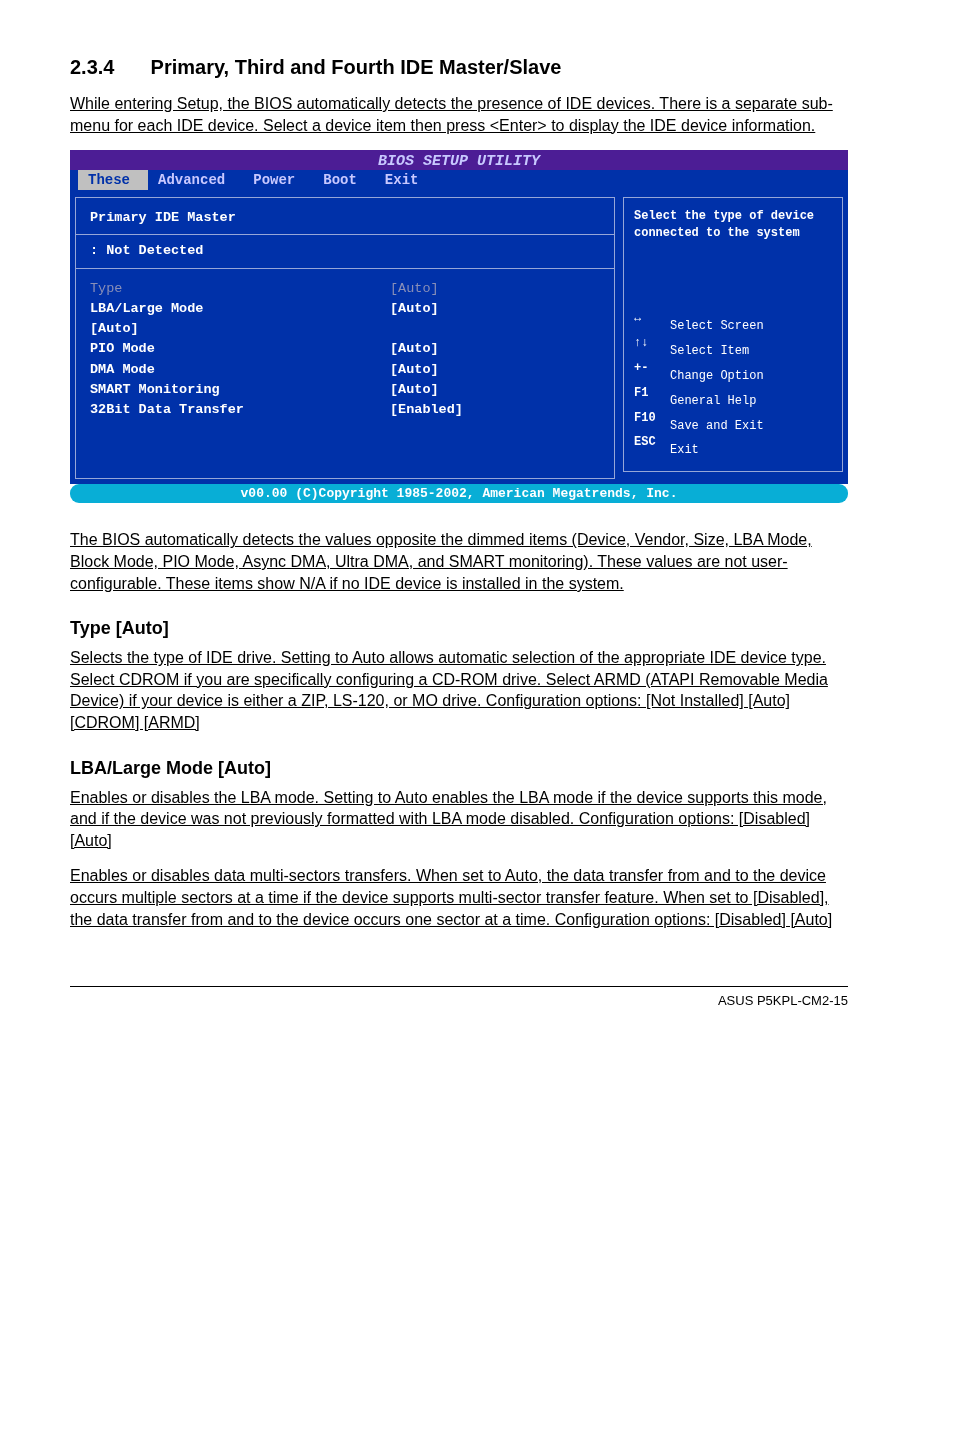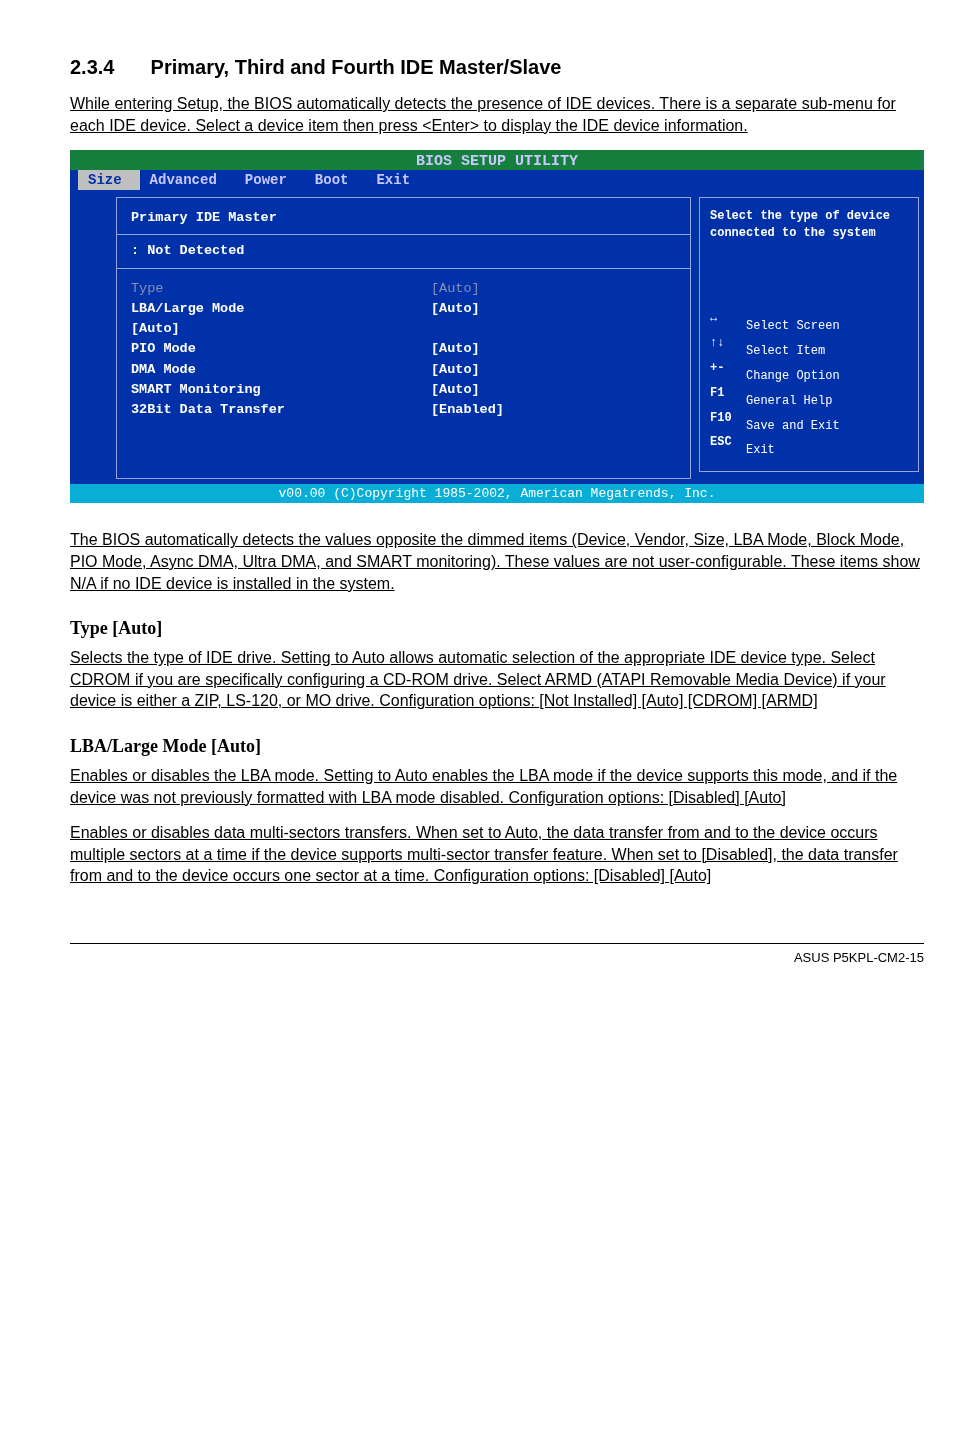--- a/index.html
+++ b/index.html
@@ -4,57 +4,57 @@
 <style>
   body {
     font-family: Arial, Helvetica, sans-serif;
     margin: 0;
     padding: 0;
     background: #fff;
     color: #000;
     width: 954px;
   }
   .page {
-    padding: 56px 30px 30px 70px;
+    padding: 56px 106px 30px 70px;
   }
   h2.section-title {
     font-size: 20px;
     font-weight: bold;
     margin: 0 0 14px 0;
   }
   .num { display:inline-block; width:75px; }
   p.body {
     font-size: 16px;
     line-height: 1.35;
     margin: 0 0 14px 0;
     text-decoration: underline;
   }
   h3.sub {
     font-size: 18px;
     font-weight: bold;
     margin: 24px 0 8px 0;
-    font-family: Liberation Serif, serif;
   }
 
   
   .bios-wrap {
     margin: 8px 0 26px 0;
     font-family: "Courier New", monospace;
   }
   .bios {
     width: 100%;
     box-sizing: border-box;
   }
   .bios-header {
-    background: #15803d;
+    background: #4c1d95;
     color: #c8c8ff;
     text-align: center;
     font-weight: bold;
     font-size: 15px;
     padding: 3px 0 0 0;
+    font-style: italic;
   }
   .bios-tabs {
     background: #0031a9;
     color: #c8c8ff;
     display: flex;
     font-size: 14px;
     font-weight: bold;
     padding: 0 8px 2px 8px;
   }
   .bios-tabs .tab { padding: 2px 18px 2px 10px; }
@@ -71,21 +71,20 @@
     background: #0031a9;
     padding: 4px;
   }
   .bios-left-inner {
     border: 1px solid #96a6d8;
     background: #0031a9;
     padding: 10px 14px 18px 14px;
     font-size: 13.5px;
     color: #dfe6ff;
     line-height: 1.5;
-    margin-left: 41px;
   }
   .bios-row { display:flex; }
   .bios-row .label { width: 300px; }
   .bios-row .val { flex:1; }
   .white { color:#ffffff; font-weight: bold;}
   .hr { border-top:1px solid #96a6d8; margin:6px -14px; }
   .selected { color:#ffffff; font-weight:bold;}
   .dim-label { color:#888fb8; }
   .dim-val { color:#888fb8; }
   .bios-right {
@@ -107,21 +106,22 @@
   .hints { position:absolute; bottom:12px; left:10px; right:10px;}
   .hint-row { display:flex; }
   .hint-row .k { width:36px; color:#fff; font-weight:bold; }
   .hint-row .d { color:#fff;margin-top:8px; }
   .bios-footer {
     background: #08aed6;
     color: #ffffff;
     text-align: center;
     font-size: 13px;
     padding: 2px 0;
-    font-weight: normal;
+    font-weight: bold;
+    border-radius: 9px;
   }
 
   
   .page-foot {
     border-top: 1px solid #000;
     margin-top: 56px;
     padding-top: 6px;
     display: flex;
     justify-content: flex-end;
     font-size: 13px;
@@ -137,21 +137,21 @@
     <span>Primary, Third and Fourth IDE Master/Slave</span>
   </h2>
 
   <p class="body">While entering Setup, the BIOS automatically detects the presence of IDE devices. There is a separate sub-menu for each IDE device. Select a device item then press &lt;Enter&gt; to display the IDE device information.</p>
 
   <div class="bios-wrap">
     <div class="bios">
       <div class="bios-header">BIOS SETUP UTILITY</div>
 
       <div class="bios-tabs">
-        <span class="tab active">Size</span>
+        <span class="tab active">These</span>
         <span class="tab">Advanced</span>
         <span class="tab">Power</span>
         <span class="tab">Boot</span>
         <span class="tab">Exit</span>
       </div>
 
       <div class="bios-body">
         <div class="bios-left">
           <div class="bios-left-inner">
             <div class="white">Primary IDE Master</div>

